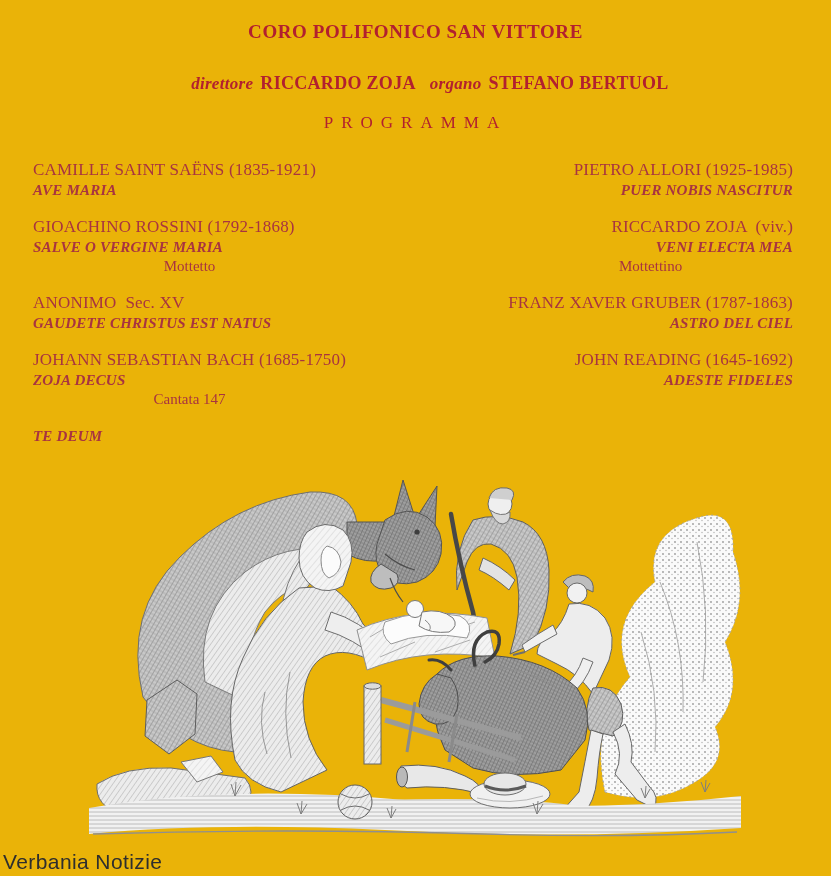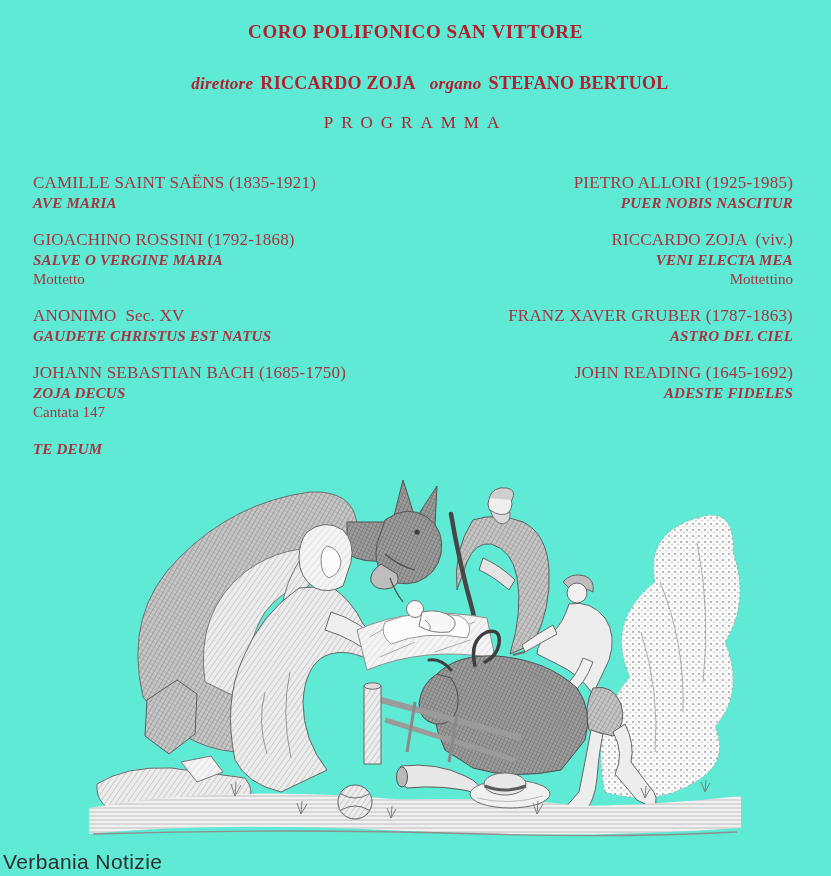--- a/index.html
+++ b/index.html
@@ -2,43 +2,43 @@
 <html><head>
 <meta charset="utf-8">
 <style>
   :root{
     --title-red:#b2202f;
     --prog-red:#a83440;
     --wm-gray:#2e2e2e;
   }
   html,body{margin:0;padding:0;background:#fff;}
   .page{
-    position:relative;width:831px;height:876px;background:#5eead4;
+    position:relative;width:831px;height:876px;background:#eab308;
     font-family:"Liberation Serif", serif;overflow:hidden;
   }
   .pre{white-space:pre-wrap;}
   
   .header{position:absolute;top:21px;left:0;right:0;text-align:center;color:var(--title-red);}
   .title{font-size:19px;font-weight:bold;letter-spacing:0.6px;}
   .subtitle{margin-top:9px;font-size:18px;font-weight:bold;letter-spacing:0.3px;text-align:center;}
   .subtitle .role{font-style:italic;font-weight:600;font-size:17px;margin-right:7px;}
   .subtitle .person{margin-right:14px;}
   .subtitle .person:last-child{margin-right:0;}
   .programma{
     position:absolute;top:113px;left:0;right:0;text-align:center;
     font-size:17px;letter-spacing:8px;color:var(--title-red);
   }
   
-  .col{position:absolute;top:173px;color:var(--prog-red);}
+  .col{position:absolute;top:160px;color:var(--prog-red);}
   .col-left{left:33px;text-align:left;}
   .col-right{right:38px;text-align:right;}
   .prog-item{margin-bottom:17px;}
   .composer{font-size:17px;line-height:20px;letter-spacing:0.2px;}
   .piece{font-size:15px;line-height:20px;font-weight:bold;font-style:italic;letter-spacing:0.2px;}
-  .note{font-size:15px;line-height:19px;}
+  .note{font-size:15px;line-height:19px;text-align:center;}
   
   .engraving{position:absolute;left:85px;top:462px;width:660px;height:385px;}
   
   .watermark{
     position:absolute;left:3px;top:850px;
     font-family:"Liberation Sans", sans-serif;font-size:21px;
     color:var(--wm-gray);letter-spacing:0.4px;
   }
 </style>
 </head>

